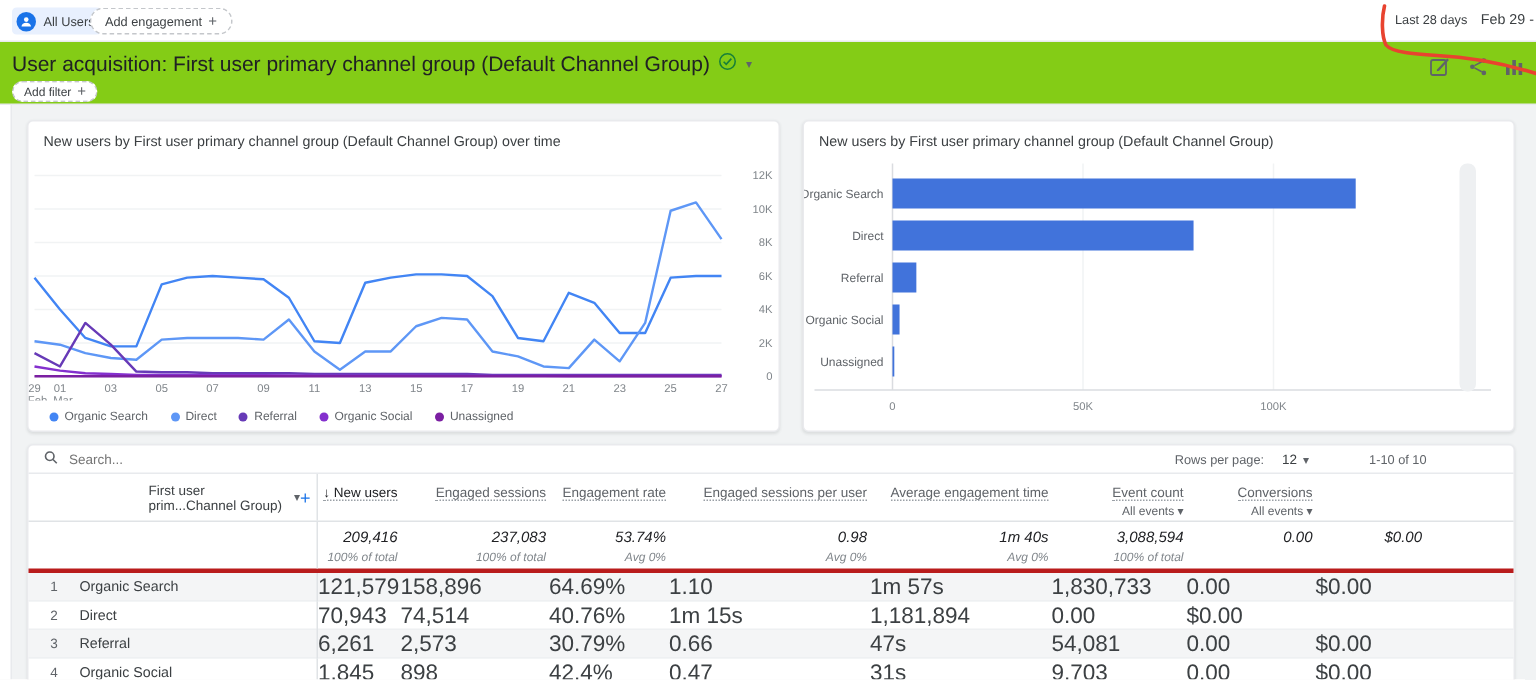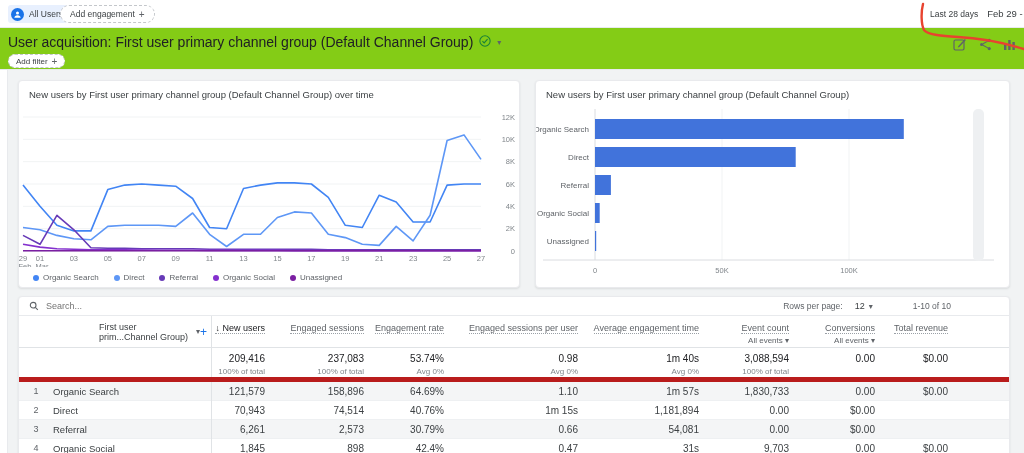--- a/index.html
+++ b/index.html
@@ -54,29 +54,29 @@
   .trow { display:grid; grid-template-columns:34px 158px 56px 99px 80px 134px 121px 90px 86px 73px; }
   .thead { height:32px; border-bottom:1px solid #e0e3e6; }
   .dimcell { grid-column:1/3; display:flex; align-items:center; padding:0 4px 0 32px; font-size:9px; color:#3c4043; }
   .dimcell .dimlabel { cursor:pointer;margin-left:48px; }
   .dimcell .plusbtn { margin-left:auto; color:#1a73e8; font-size:12px; cursor:pointer; }
   .hcell { display:flex; flex-direction:column; align-items:flex-end; padding:7px 2px 0 0; }
   .hlabel { font-size:9px; color:#5f6368; border-bottom:1px dotted #9aa0a6; white-space:nowrap; cursor:pointer;text-align:right; }
   .hlabel.sorted { color:#202124; }
   .hsub { font-size:8px; color:#5f6368; margin-top:2px; white-space:nowrap; cursor:pointer; }
   .m0 { border-left:1px solid #e0e3e6; }
-  .totals { height:34px; border-bottom:5px solid #b91c1c; }
+  .totals { height:34px; border-bottom:3px solid #b91c1c;font-style:italic; }
   .tcell { text-align:right; padding:5px 2px 0 0; }
   .tval { font-size:10px; color:#202124; }
   .tsub { font-size:8px; color:#80868b; margin-top:3px; }
   .drow { height:19px; border-bottom:1px solid #eef0f2; }
   .drow.odd { background:#f4f5f6; }
   .rnum { font-size:9px; color:#5f6368; text-align:center; line-height:19px; }
   .rchan { font-size:9.5px; color:#3c4043; line-height:19px; }
-  .rval { font-size:10px; color:#3c4043; text-align:right; line-height:19px; padding-right:2px; }
+  .rval { font-size:15px; color:#3c4043; line-height:19px; padding-right:2px; }
 
   
   .annotation { position:absolute; left:895px; top:0; width:129px; height:60px; z-index:50; pointer-events:none; }
 </style>
 </head>
 <body>
 
 <div id="app">
 
   <div class="topbar">
@@ -269,23 +269,20 @@
           <span class="hlabel">Average engagement time</span>
         </div>
         <div class="hcell">
           <span class="hlabel">Event count</span>
           <span class="hsub">All events ▾</span>
         </div>
         <div class="hcell">
           <span class="hlabel">Conversions</span>
           <span class="hsub">All events ▾</span>
         </div>
-        <div class="hcell">
-          <span class="hlabel">Total revenue</span>
-        </div>
       </div>
     <div class="trow totals" id="table-totals">
         <div class="dimcell"></div>
         <div class="tcell m0">
           <div class="tval">209,416</div>
           <div class="tsub">100% of total</div>
         </div>
         <div class="tcell">
           <div class="tval">237,083</div>
           <div class="tsub">100% of total</div>
@@ -337,20 +334,21 @@
           <div class="rval">0.00</div>
           <div class="rval">$0.00</div>
         </div>
         <div class="trow drow odd">
           <div class="rnum">3</div>
           <div class="rchan">Referral</div>
           <div class="rval m0">6,261</div>
           <div class="rval">2,573</div>
           <div class="rval">30.79%</div>
           <div class="rval">0.66</div>
+          <div class="rval">47s</div>
           <div class="rval">54,081</div>
           <div class="rval">0.00</div>
           <div class="rval">$0.00</div>
         </div>
         <div class="trow drow">
           <div class="rnum">4</div>
           <div class="rchan">Organic Social</div>
           <div class="rval m0">1,845</div>
           <div class="rval">898</div>
           <div class="rval">42.4%</div>

